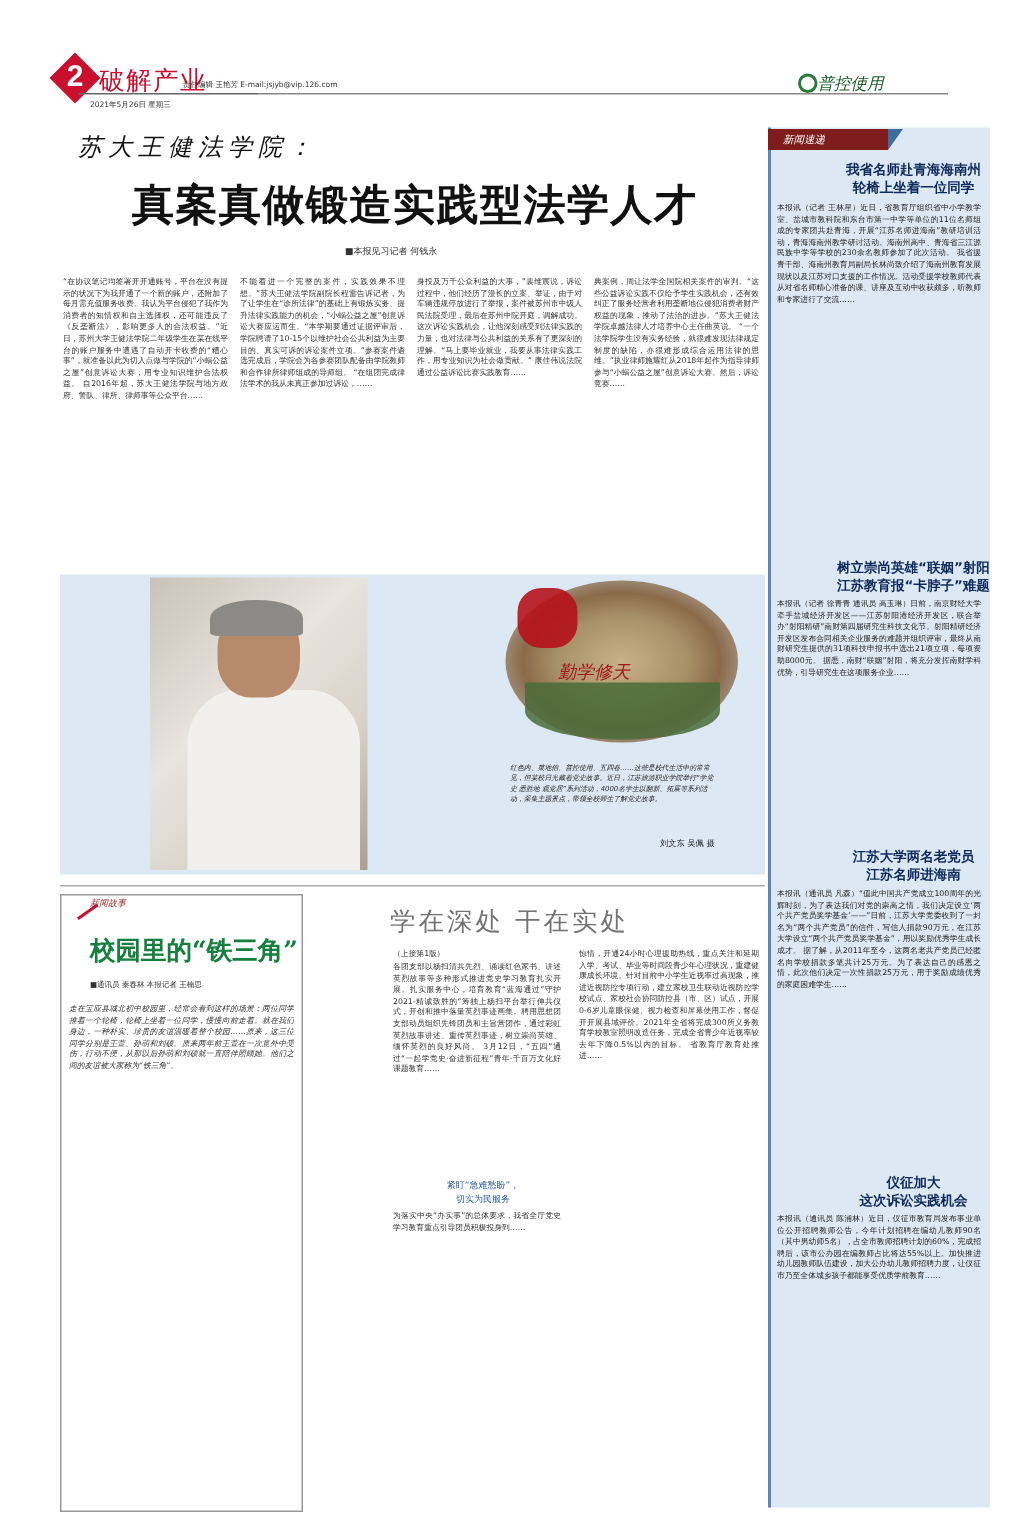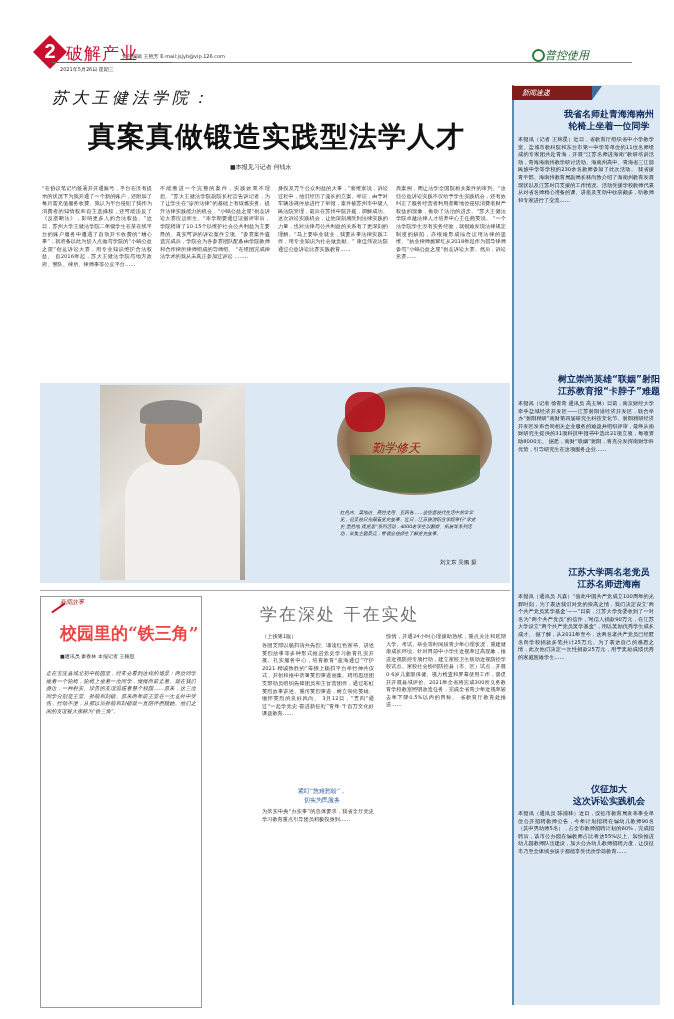--- a/index.html
+++ b/index.html
@@ -32,21 +32,21 @@
   .credit{left:440px;top:559px;font-size:5.5px;color:#222;}
   .sidebar{left:512px;top:85px;width:146px;height:920px;background:#dce9f4;border-left:2px solid #5c87b6;}
   .side-tab{left:512px;top:86px;width:70px;height:14px;background:#7f1d1d;color:#fff;font-size:7px;line-height:14px;padding-left:10px;font-style:italic;font-family:"DejaVu Serif",serif;}
   .side-tab-tri{left:592px;top:86px;width:0;height:0;border-top:14px solid #3f6e9e;border-right:10px solid transparent;}
   .side-h{position:absolute;left:535px;width:148px;text-align:center;font-weight:bold;font-size:9px;line-height:12px;color:#0e2a5c;}
   .side-body{position:absolute;left:518px;width:136px;font-size:5.2px;line-height:7.6px;color:#222;text-align:justify;overflow:hidden;}
   .sep{left:40px;top:590px;width:470px;height:1px;background:#aaa;}
   .box2{left:40px;top:596px;width:160px;height:410px;border:1px solid #999;}
   .box2-tag{left:60px;top:598px;font-size:6px;font-style:italic;color:#9b1b1b;font-family:"DejaVu Serif",serif;}
   .box2-pen{left:47px;top:596px;width:16px;height:12px;border-bottom:2px solid #c8102e;transform:rotate(-35deg);}
-  .box2-title{left:60px;top:622px;font-size:17px;font-weight:bold;font-family:"DejaVu Serif",serif;color:#ef4444;}
+  .box2-title{left:60px;top:622px;font-size:17px;font-weight:bold;font-family:"DejaVu Serif",serif;color:#15803d;}
   .box2-byline{left:60px;top:653px;font-size:5px;color:#333;}
   .mid-title{left:260px;top:603px;font-size:17px;font-family:"DejaVu Sans",sans-serif;color:#737373;letter-spacing:2px;}
   .subhead{left:272px;top:787px;width:100px;text-align:center;font-size:6px;line-height:8px;color:#2a5a9a;}
 </style>
 </head>
 <body>
 
 <div class="abs mast-badge"></div>
 <div class="abs mast-num">2</div>
 <div class="abs mast-title">破解产业</div>

